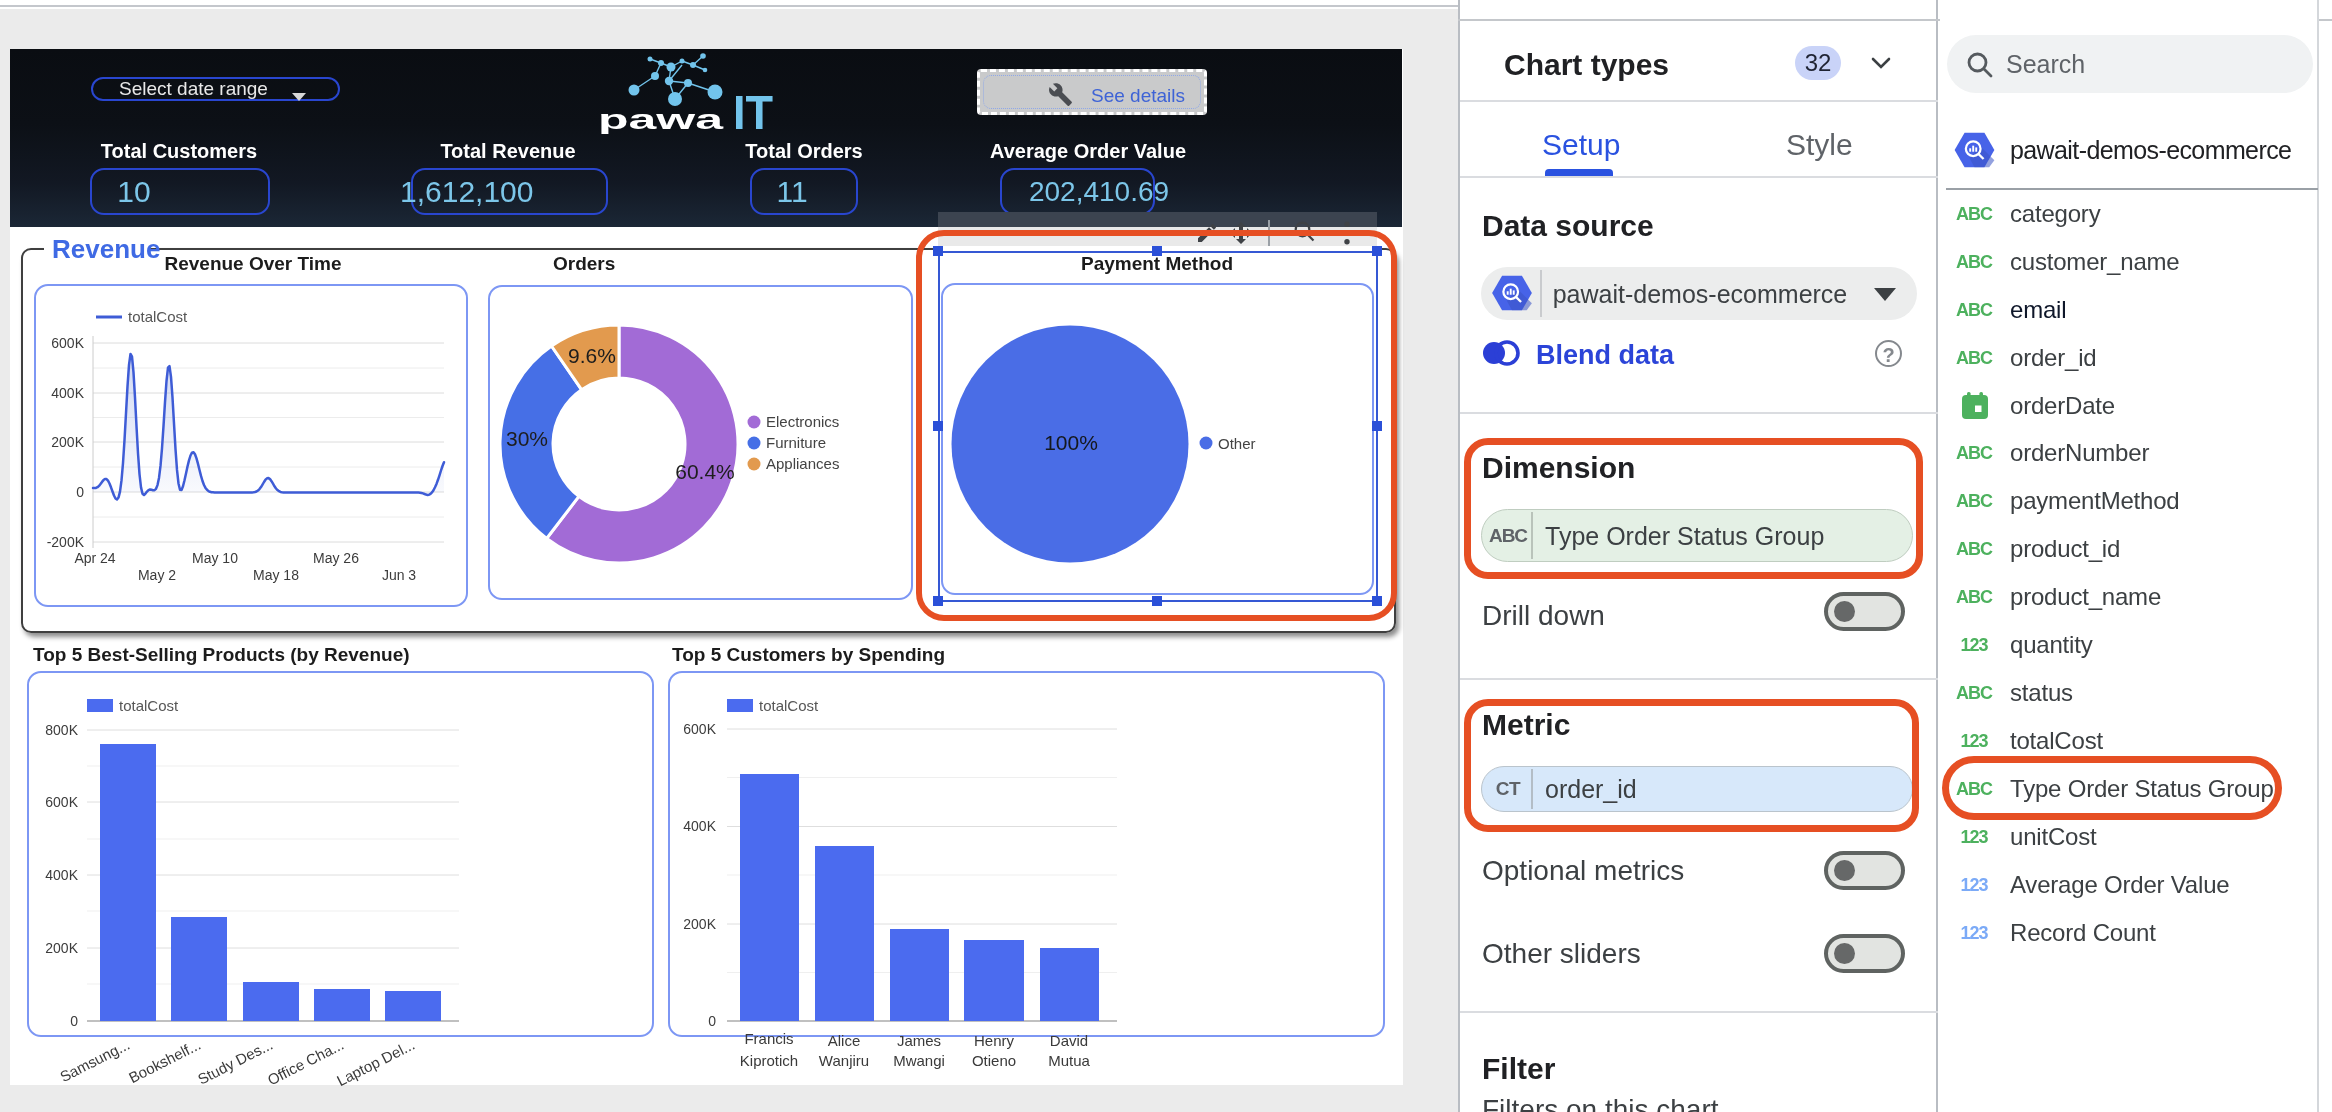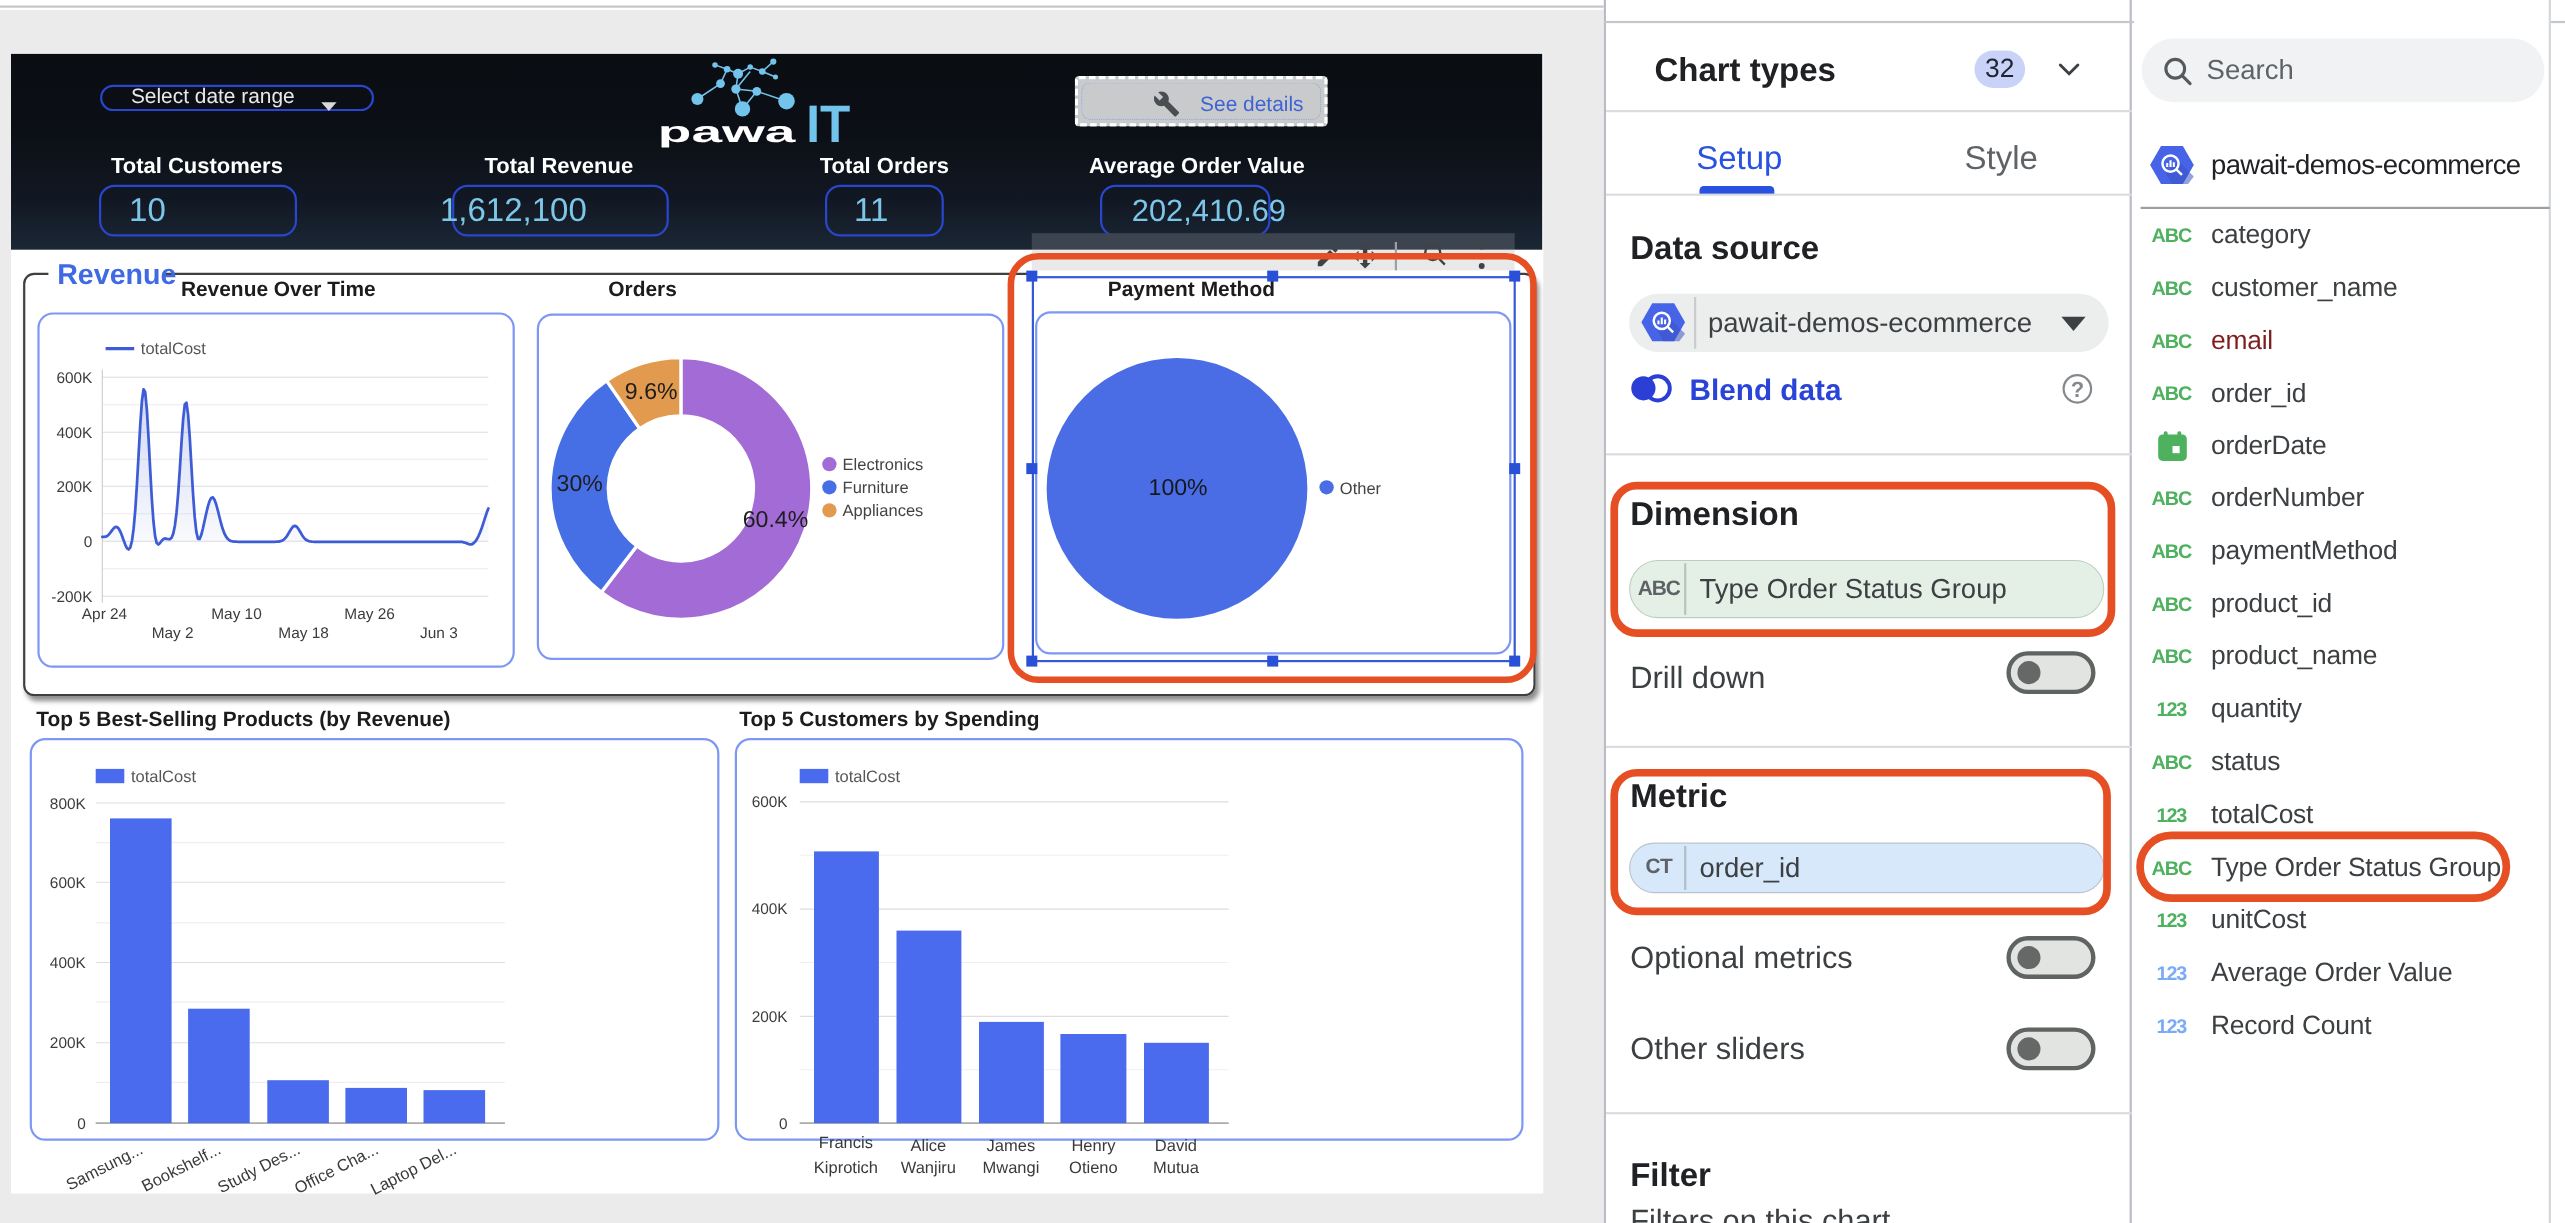--- a/index.html
+++ b/index.html
@@ -241,21 +241,21 @@
         <text x="994" y="1066">Otieno</text>
       <text x="1069" y="1046">David</text>
         <text x="1069" y="1066">Mutua</text>
     </g>
   </svg>
 
   <div class="abs" style="left:938px;top:212px;width:439px;height:15px;background:#3c4450;"></div>
   <div class="abs" style="left:938px;top:227px;width:439px;height:19px;background:#e9e9e9;"></div>
 
   <div class="abs" style="left:938px;top:246px;width:439px;height:355px;background:#fff;"></div>
-  <div class="abs" style="left:1007px;top:253px;width:300px;text-align:left;color:#1c1c1c;font-size:19px;font-weight:bold;">Payment Method</div>
+  <div class="abs" style="left:1007px;top:253px;width:300px;text-align:center;color:#1c1c1c;font-size:19px;font-weight:bold;">Payment Method</div>
   <div class="abs" style="left:941px;top:283px;width:433px;height:312px;border:2px solid #7d97f4;border-radius:14px;background:#fff;"></div>
 
   <svg class="abs" style="left:941px;top:283px;" width="433" height="312" viewBox="941 283 433 312" font-family="Liberation Sans,sans-serif">
     <circle cx="1070" cy="444" r="118.5" fill="#4a6de6"></circle>
     <text x="1071" y="450" font-size="21" fill="#15181c" text-anchor="middle">100%</text>
     <circle cx="1206" cy="443" r="6.5" fill="#4a6de6"></circle>
     <text x="1218" y="449" font-size="15" fill="#434343">Other</text>
   </svg>
 
   <svg class="abs" style="left:1194px;top:220px;" width="166" height="26" viewBox="0 0 166 26">
@@ -384,21 +384,21 @@
     </g>
   </svg>
   <div class="abs" style="left:2010px;top:136px;font-size:25px;letter-spacing:-0.6px;color:#202124;">pawait-demos-ecommerce</div>
   <div class="abs" style="left:1946px;top:188px;width:372px;height:2px;background:#9aa0a6;"></div>
 
   <div class="abs" style="left:1954px;top:204px;width:40px;text-align:center;font-size:18px;font-weight:bold;color:#4db15e;letter-spacing:-1px;">ABC</div>
   <div class="abs" style="left:2010px;top:200px;font-size:24px;letter-spacing:-0.2px;color:#3c4043;">category</div>
   <div class="abs" style="left:1954px;top:252px;width:40px;text-align:center;font-size:18px;font-weight:bold;color:#4db15e;letter-spacing:-1px;">ABC</div>
   <div class="abs" style="left:2010px;top:248px;font-size:24px;letter-spacing:-0.2px;color:#3c4043;">customer_name</div>
   <div class="abs" style="left:1954px;top:300px;width:40px;text-align:center;font-size:18px;font-weight:bold;color:#4db15e;letter-spacing:-1px;">ABC</div>
-  <div class="abs" style="left:2010px;top:296px;font-size:24px;letter-spacing:-0.2px;color:#7f1d1d;">email</div>
+  <div class="abs" style="left:2010px;top:296px;font-size:24px;letter-spacing:-0.2px;color:#0f172a;">email</div>
   <div class="abs" style="left:1954px;top:348px;width:40px;text-align:center;font-size:18px;font-weight:bold;color:#4db15e;letter-spacing:-1px;">ABC</div>
   <div class="abs" style="left:2010px;top:344px;font-size:24px;letter-spacing:-0.2px;color:#3c4043;">order_id</div>
   <svg class="abs" style="left:1960px;top:391px;" width="30" height="30" viewBox="0 0 30 30">
     <rect x="2" y="4" width="26" height="24" rx="4" fill="#4db15e"></rect>
     <rect x="7" y="1" width="3.6" height="6" rx="1.6" fill="#4db15e"></rect>
     <rect x="19.4" y="1" width="3.6" height="6" rx="1.6" fill="#4db15e"></rect>
     <rect x="4.8" y="9" width="20.4" height="16" rx="2" fill="#4db15e"></rect>
     <rect x="15" y="14.5" width="6.5" height="6.5" fill="#fff"></rect>
   </svg>
   <div class="abs" style="left:2010px;top:392px;font-size:24px;letter-spacing:-0.2px;color:#3c4043;">orderDate</div>

